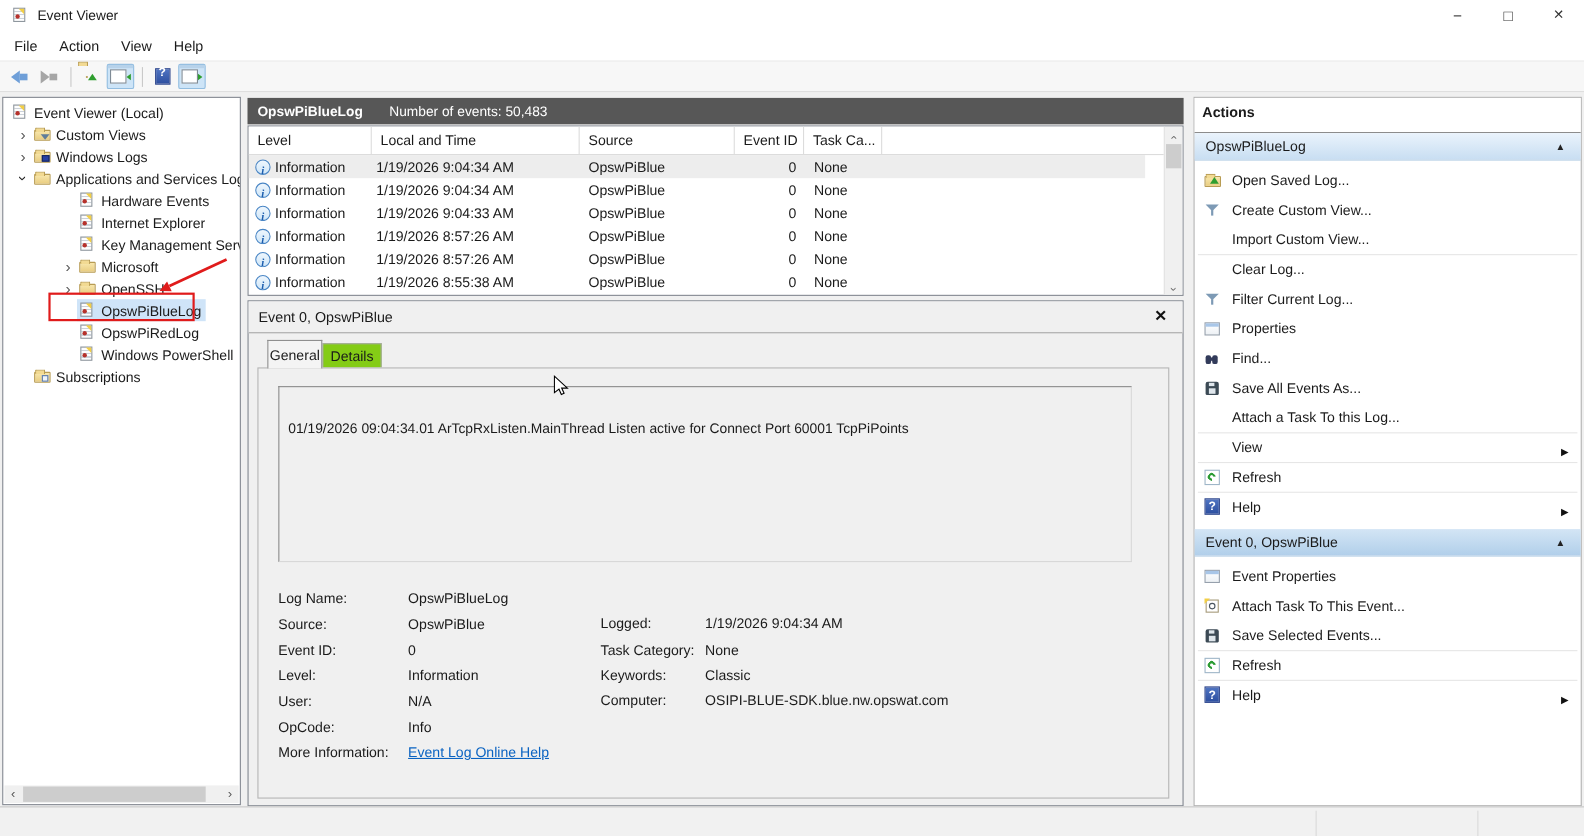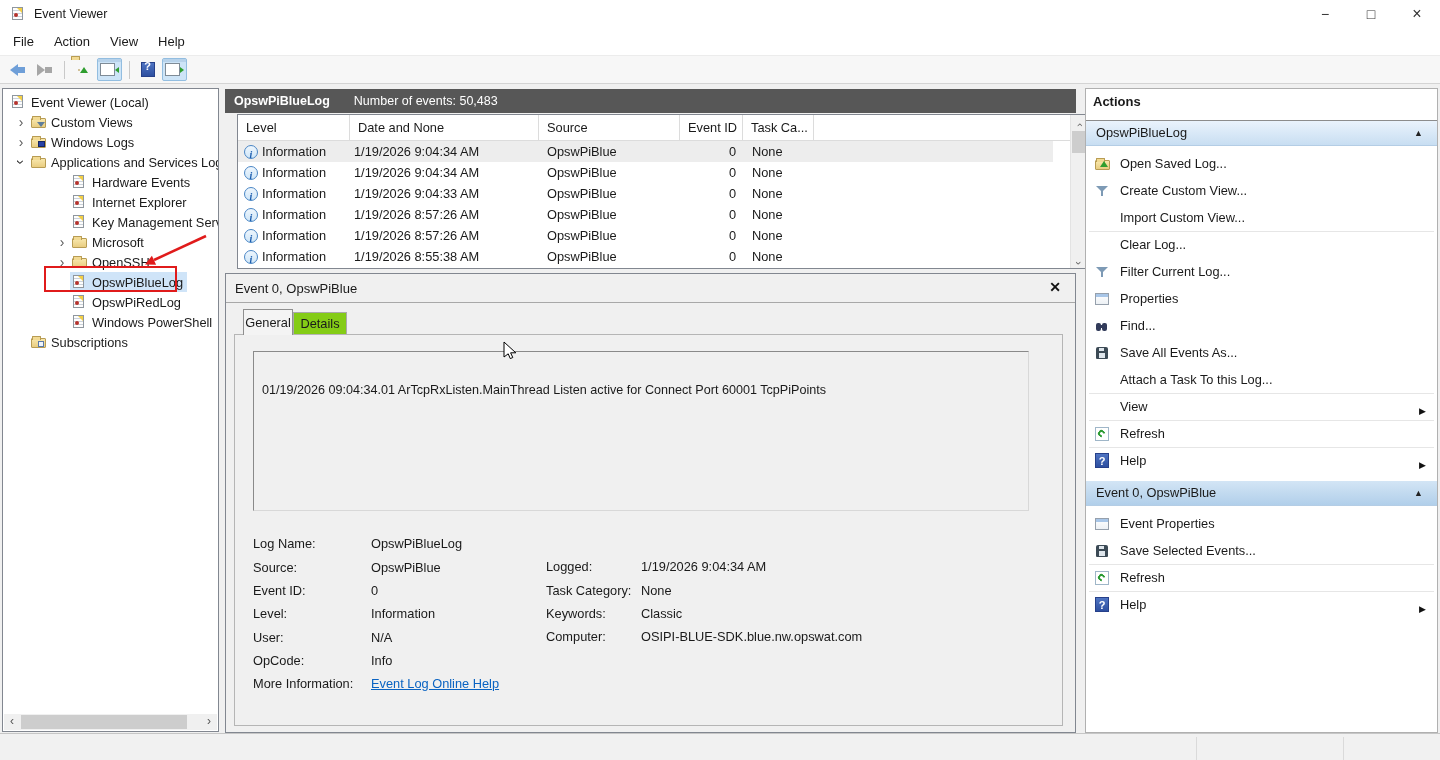--- a/index.html
+++ b/index.html
@@ -146,21 +146,21 @@
   #tree-hscroll { position:absolute; left:1px; right:1px; bottom:1px; height:16px; background:#f0f0f0; display:flex; align-items:center; }
   .hs-btn { width:16px; height:16px; text-align:center; color:#555; font-size:12px; line-height:15px; }
   #tree-hthumb { position:absolute; left:17px; width:166px; top:1px; height:14px; background:#cdcdcd; }
 
   
   #mid-header { position:absolute; left:225px; top:5px; width:851px; height:24px; background:#575757;
     color:#fff; display:flex; align-items:center; font-size:12.5px; }
   #mid-header .mh-log { font-weight:bold; margin-left:9px; }
   #mid-header .mh-count { margin-left:24px; }
 
-  #event-table { position:absolute; left:237px; top:30px; width:851px; height:155px; background:#fff;
+  #event-table { position:absolute; left:225px; top:30px; width:851px; height:155px; background:#fff;
     border:1px solid #828790; overflow:hidden; }
   #col-headers { display:flex; height:26px; border-bottom:1px solid #dcdcdc; background:#fff; }
   .col-h { font-size:12.8px; line-height:25px; padding-left:8px; border-right:1px solid #dcdcdc; overflow:hidden; white-space:nowrap; }
   .col-h:nth-of-type(1) { width:112px; }
   .col-h:nth-of-type(2) { width:189px; }
   .col-h:nth-of-type(3) { width:141px; }
   .col-h:nth-of-type(4) { width:63px; }
   .col-h:nth-of-type(5) { width:71px; }
   #ev-rows { margin-right:17px; }
   .ev-row { display:flex; height:21px; align-items:center; font-size:12.8px; white-space:nowrap; }
@@ -438,21 +438,21 @@
   <div id="mid-header">
     <span class="mh-log">OpswPiBlueLog</span>
     <span class="mh-count">Number of events: 50,483</span>
   </div>
 
   <div id="event-table">
     <div style="margin-right:17px;">
       <div id="col-headers">
 
       <span class="col-h">Level</span>
-          <span class="col-h">Date and None</span>
+          <span class="col-h">Local and Time</span>
           <span class="col-h">Source</span>
           <span class="col-h">Event ID</span>
           <span class="col-h">Task Ca...</span>
         </div>
       <div id="ev-rows">
 
       <div class="ev-row" data-selected="true">
             <span class="c c1">
               <span class="info-icon"></span>
               <span class="ltext">Information</span>
@@ -679,20 +679,28 @@
 
     <div class="action-item">
           <span class="icn" data-icon="event-properties-icon">
             <i class="p1"></i>
             <i class="p2"></i>
           </span>
           <span class="alabel">Event Properties</span>
 
         </div>
         <div class="action-item">
+          <span class="icn" data-icon="attach-task-icon">
+            <i class="p1"></i>
+            <i class="p2"></i>
+          </span>
+          <span class="alabel">Attach Task To This Event...</span>
+
+        </div>
+        <div class="action-item">
           <span class="icn" data-icon="save-icon">
             <i class="p1"></i>
             <i class="p2"></i>
           </span>
           <span class="alabel">Save Selected Events...</span>
 
         </div>
         <div class="action-item" data-sep="true">
           <span class="icn" data-icon="refresh-icon">
             <i class="p1"></i>

